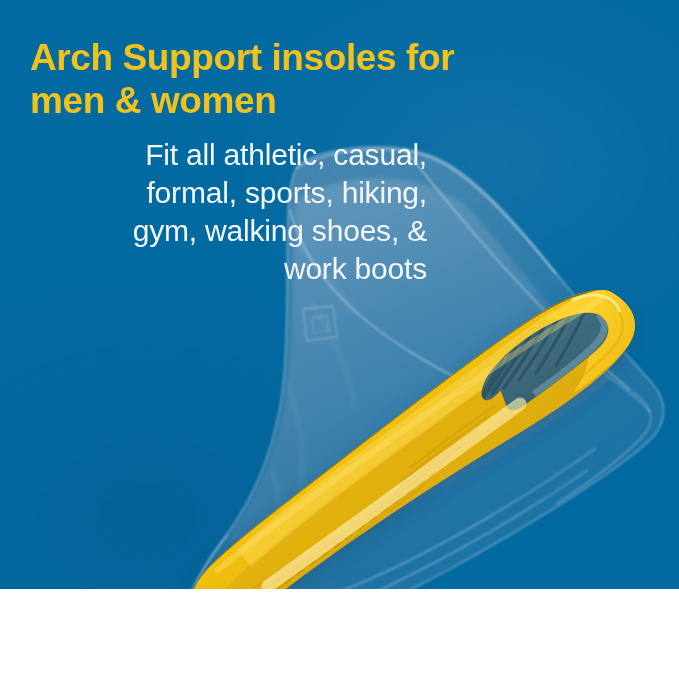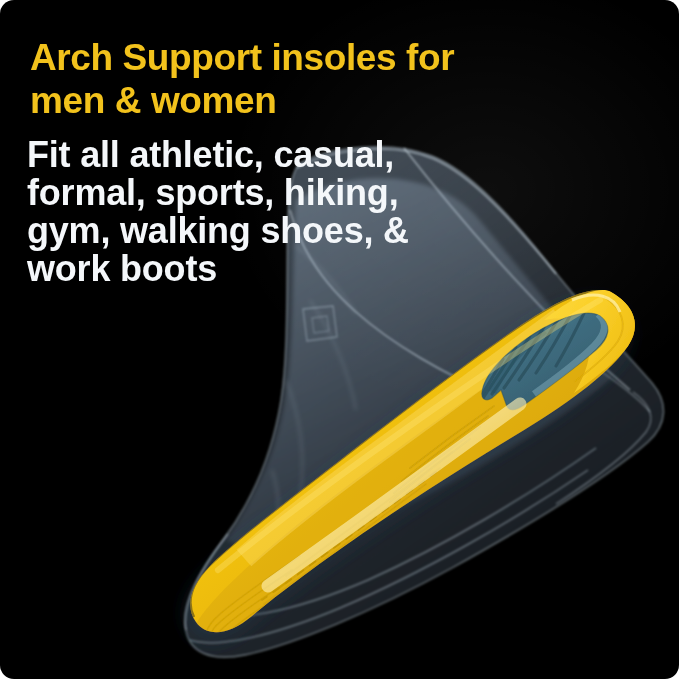--- a/index.html
+++ b/index.html
@@ -5,25 +5,24 @@
 <style>
   html, body {
     margin: 0;
     padding: 0;
     background: #ffffff;
   }
 
   #ad {
     position: relative;
     width: 679px;
-    height: 679px;
+    height: 589px;
     overflow: hidden;
     font-family: "Liberation Sans", sans-serif;
-    background: #000000;
-    border-radius: 14px;
+    background: #0369a1;
   }
 
   
   .bg-light {
     position: absolute;
     inset: 0;
     background:
       radial-gradient(ellipse 60% 50% at 72% 28%, rgba(255,255,255,0.055), rgba(255,255,255,0) 65%),
       radial-gradient(ellipse 70% 60% at 22% 88%, rgba(0,0,0,0.05), rgba(0,0,0,0) 70%);
     pointer-events: none;
@@ -70,26 +69,27 @@
     color: #f2c21c;
     white-space: pre-line;
   }
 
   .subcopy {
     position: absolute;
     left: 27px;
     top: 136px;
     width: 400px;
     margin: 0;
-    font-size: 36px;
-    font-weight: bold;
+    font-size: 30px;
+    font-weight: normal;
     line-height: 38px;
     letter-spacing: -0.2px;
     color: #f4f7fa;
     white-space: pre-line;
+    text-align: right;
   }
 </style>
 </head>
 <body>
 
 <div id="ad">
 
   <div class="bg-light"></div>
 
   <svg class="ghost-shoe" viewBox="0 0 679 679">

